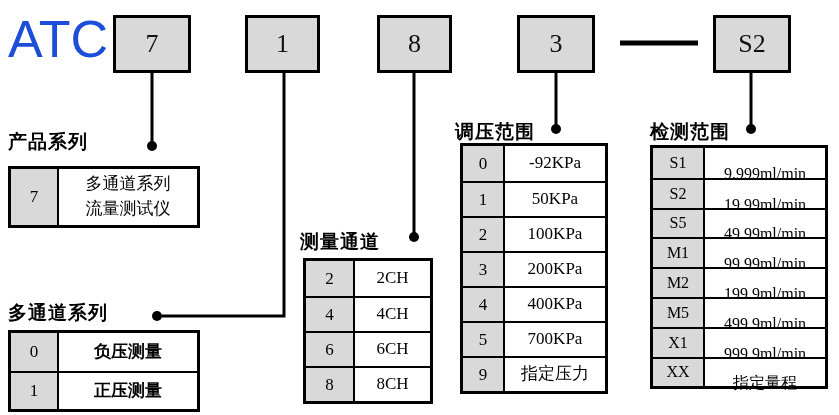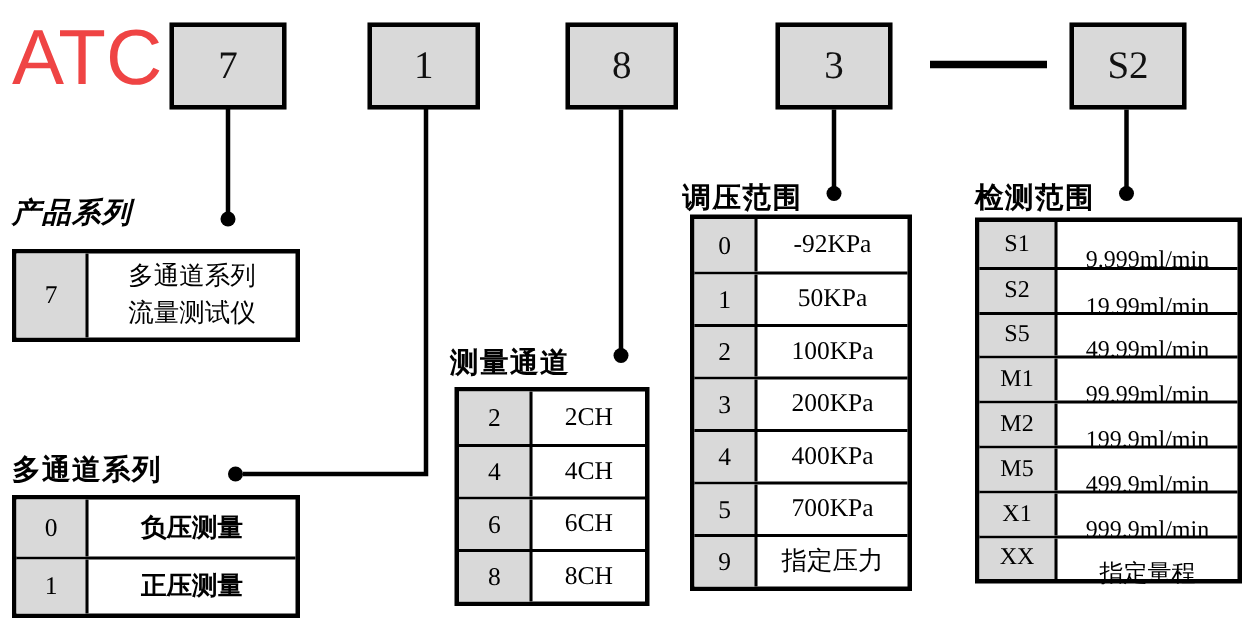--- a/index.html
+++ b/index.html
@@ -13,21 +13,21 @@
     font-family: "Liberation Sans", sans-serif;
     color: #000;
   }
   .brand {
     position: absolute;
     left: 8px;
     top: 10px;
     font-size: 52px;
     line-height: 58px;
     font-family: "Liberation Sans", sans-serif;
-    color: #ef4444;
+    color: #1d4ed8;
   }
   .code-box {
     position: absolute;
     top: 15px;
     width: 78px;
     height: 58px;
     background: #d9d9d9;
     border: 3px solid #000;
     display: flex;
     align-items: center;
@@ -47,21 +47,21 @@
     width: 839px; height: 415px;
     pointer-events: none;
   }
   .group-title {
     position: absolute;
     font-weight: bold;
     font-size: 19px;
     letter-spacing: 1px;
     white-space: nowrap;
   }
-  #title-1 { left: 8px;   top: 129px; font-style: italic; }
+  #title-1 { left: 8px;   top: 129px; }
   #title-2 { left: 8px;   top: 300px; }
   #title-3 { left: 300px; top: 229px; }
   #title-4 { left: 455px; top: 119px; }
   #title-5 { left: 650px; top: 119px; }
   .dtable {
     position: absolute;
     border: 3px solid #000;
     background: #fff;
   }
   .trow { display: flex; border-top: 2px solid #000; }

